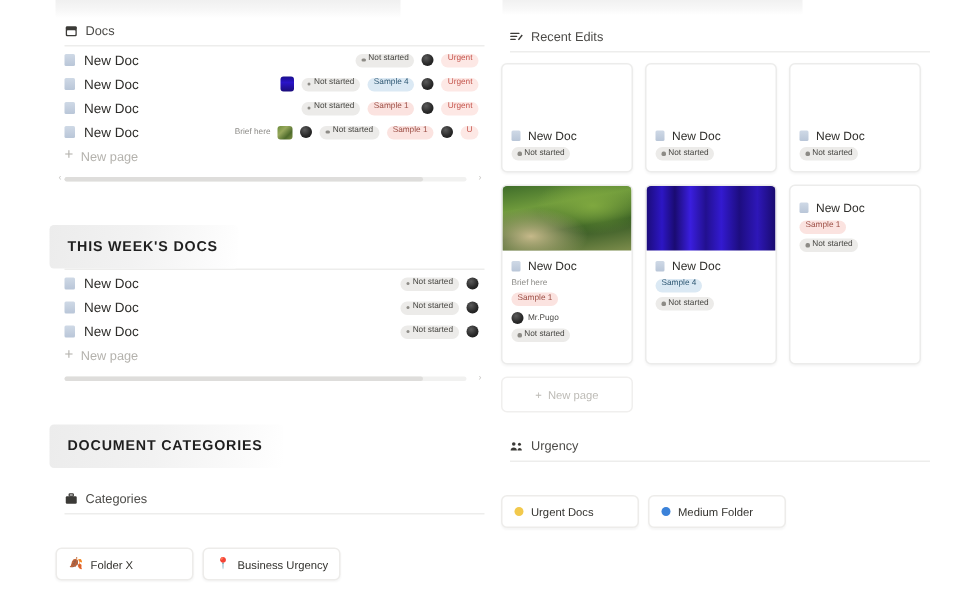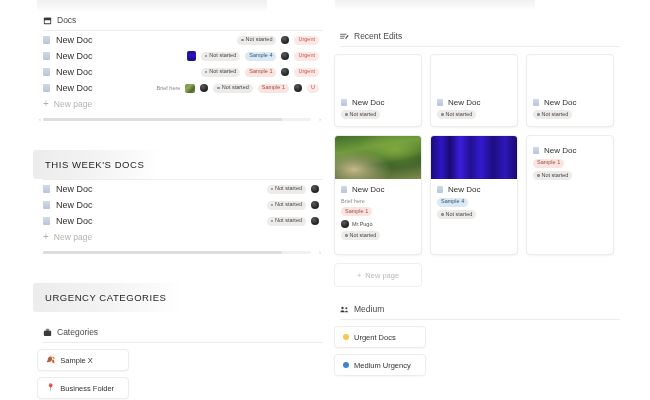--- a/index.html
+++ b/index.html
@@ -7,40 +7,40 @@
     width: 650px; height: 400px;
     background: #ffffff;
     font-family: "Liberation Sans", sans-serif;
     color: #37352f;
     overflow: hidden;
   }
   .page { position: relative; width: 650px; height: 396px; }
 
   
   .col-left  { position: absolute; left: 33px;  top: 0; width: 290px; }
-  .col-right { position: absolute; left: 330px; top: 16px; width: 290px; }
+  .col-right { position: absolute; left: 330px; top: 4px; width: 290px; }
 
   
   .ghost-bar {
     position: absolute; left: 37px; top: 0; width: 230px; height: 12px;
     background: linear-gradient(180deg,#f0f0f0 0%, #f7f7f7 55%, #ffffff 100%);
   }
   .ghost-bar-r {
     position: absolute; left: 335px; top: 0; width: 200px; height: 10px;
     background: linear-gradient(180deg,#f1f1f1 0%, #f8f8f8 60%, #ffffff 100%);
   }
 
   
   .sec-title-wrap {
     display:inline-block; padding: 9px 14px 9px 12px;
     background: linear-gradient(100deg,#ececec 0%,#f2f2f2 45%,#fafafa 80%,#ffffff 100%);
     border-radius: 3px;
   }
   .sec-title {
-    font-size: 9.5px; font-weight: normal; letter-spacing: .55px;
+    font-size: 9.5px; font-weight: bold; letter-spacing: .55px;
     color: #1f1f1f; white-space: nowrap;
   }
 
   
   .db-head {
     display:flex; align-items:center; gap:5px;
     padding: 3px 0 5px 10px;
     font-size: 8.5px; color:#4b4a47; font-weight:500;
   }
   .db-head .ic { display:inline-flex; width:9px; height:9px; align-items:center; justify-content:center; }
@@ -143,21 +143,21 @@
   .pillrow { display:flex; }
 
   .newcard {
     width:88px; height:24px; margin-top:8px; margin-left:4px;
     border:1px solid #f0efee; border-radius:4px; background:#fff;
     display:flex; align-items:center; justify-content:center; gap:4px;
     font-size:7.5px; color:#bdbbb6;
   }
 
   
-  .catgrid { display:flex; flex-wrap:wrap; gap:6px; padding-left:4px; margin-top:6px;flex-direction:column; }
+  .catgrid { display:flex; flex-wrap:wrap; gap:6px; padding-left:4px; margin-top:22px; }
   .cat {
     width:92px; height:22px; border:1px solid #edecea; border-radius:4px;
     background:#fff; box-shadow:0 1px 1.5px rgba(15,15,15,.04);
     display:flex; align-items:center; gap:5px; padding-left:8px;
     font-size:7.5px; color:#33322e;
   }
   .cat .emoji { font-size:7.5px; line-height:1; }
   .cat .cdot { width:6px; height:6px; border-radius:50%; flex:0 0 auto; }
 </style>
 </head>
@@ -314,42 +314,42 @@
 
       <div class="hscroll">
         <div class="track"></div>
         <div class="thumb2"></div>
         <span class="arrow">›</span>
       </div>
     </div>
 
     <div style="margin-top:26px;">
       <div class="sec-title-wrap">
-        <div class="sec-title">URGENCY CATEGORIES</div>
+        <div class="sec-title">DOCUMENT CATEGORIES</div>
       </div>
 
       <div class="db-head" style="margin-top:12px;">
         <span class="ic">
           <svg width="9" height="9" viewBox="0 0 16 16">
               <rect x="1.5" y="5" width="13" height="9" rx="1.5" fill="#3b3a37"></rect>
               <rect x="5.5" y="2.2" width="5" height="2.6" rx="1" fill="none" stroke="#3b3a37" stroke-width="1.5"></rect>
             </svg>
         </span>
         <span>Categories</span>
       </div>
       <div class="db-divider"></div>
 
       <div class="catgrid">
         <div class="cat">
           <span class="emoji">🍂</span>
-          <span>Sample X</span>
+          <span>Folder X</span>
         </div>
         <div class="cat">
           <span class="emoji">📍</span>
-          <span>Business Folder</span>
+          <span>Business Urgency</span>
         </div>
 
       </div>
     </div>
   </div>
 
   <div class="col-right">
 
     <div style="margin-top:12px;">
       <div class="db-head">
@@ -481,30 +481,30 @@
 
       <div class="db-head" style="margin-top:12px;">
         <span class="ic">
           <svg width="10" height="9" viewBox="0 0 18 14">
               <circle cx="5" cy="4" r="2.4" fill="#3b3a37"></circle>
               <circle cx="12.6" cy="4.4" r="2" fill="#3b3a37"></circle>
               <path d="M.8 12.5c0-2.3 1.9-3.8 4.2-3.8s4.2 1.5 4.2 3.8z" fill="#3b3a37"></path>
               <path d="M10 12.5c0-1.9 1.3-3.2 2.9-3.2s2.9 1.3 2.9 3.2z" fill="#3b3a37"></path>
             </svg>
         </span>
-        <span>Medium</span>
+        <span>Urgency</span>
       </div>
       <div class="db-divider"></div>
 
       <div class="catgrid">
         <div class="cat">
           <span class="cdot" style="background:#f2c94c"></span>
           <span>Urgent Docs</span>
         </div>
         <div class="cat">
           <span class="cdot" style="background:#3b82d9"></span>
-          <span>Medium Urgency</span>
+          <span>Medium Folder</span>
         </div>
 
       </div>
     </div>
   </div>
 </div>
 
 </body></html>

